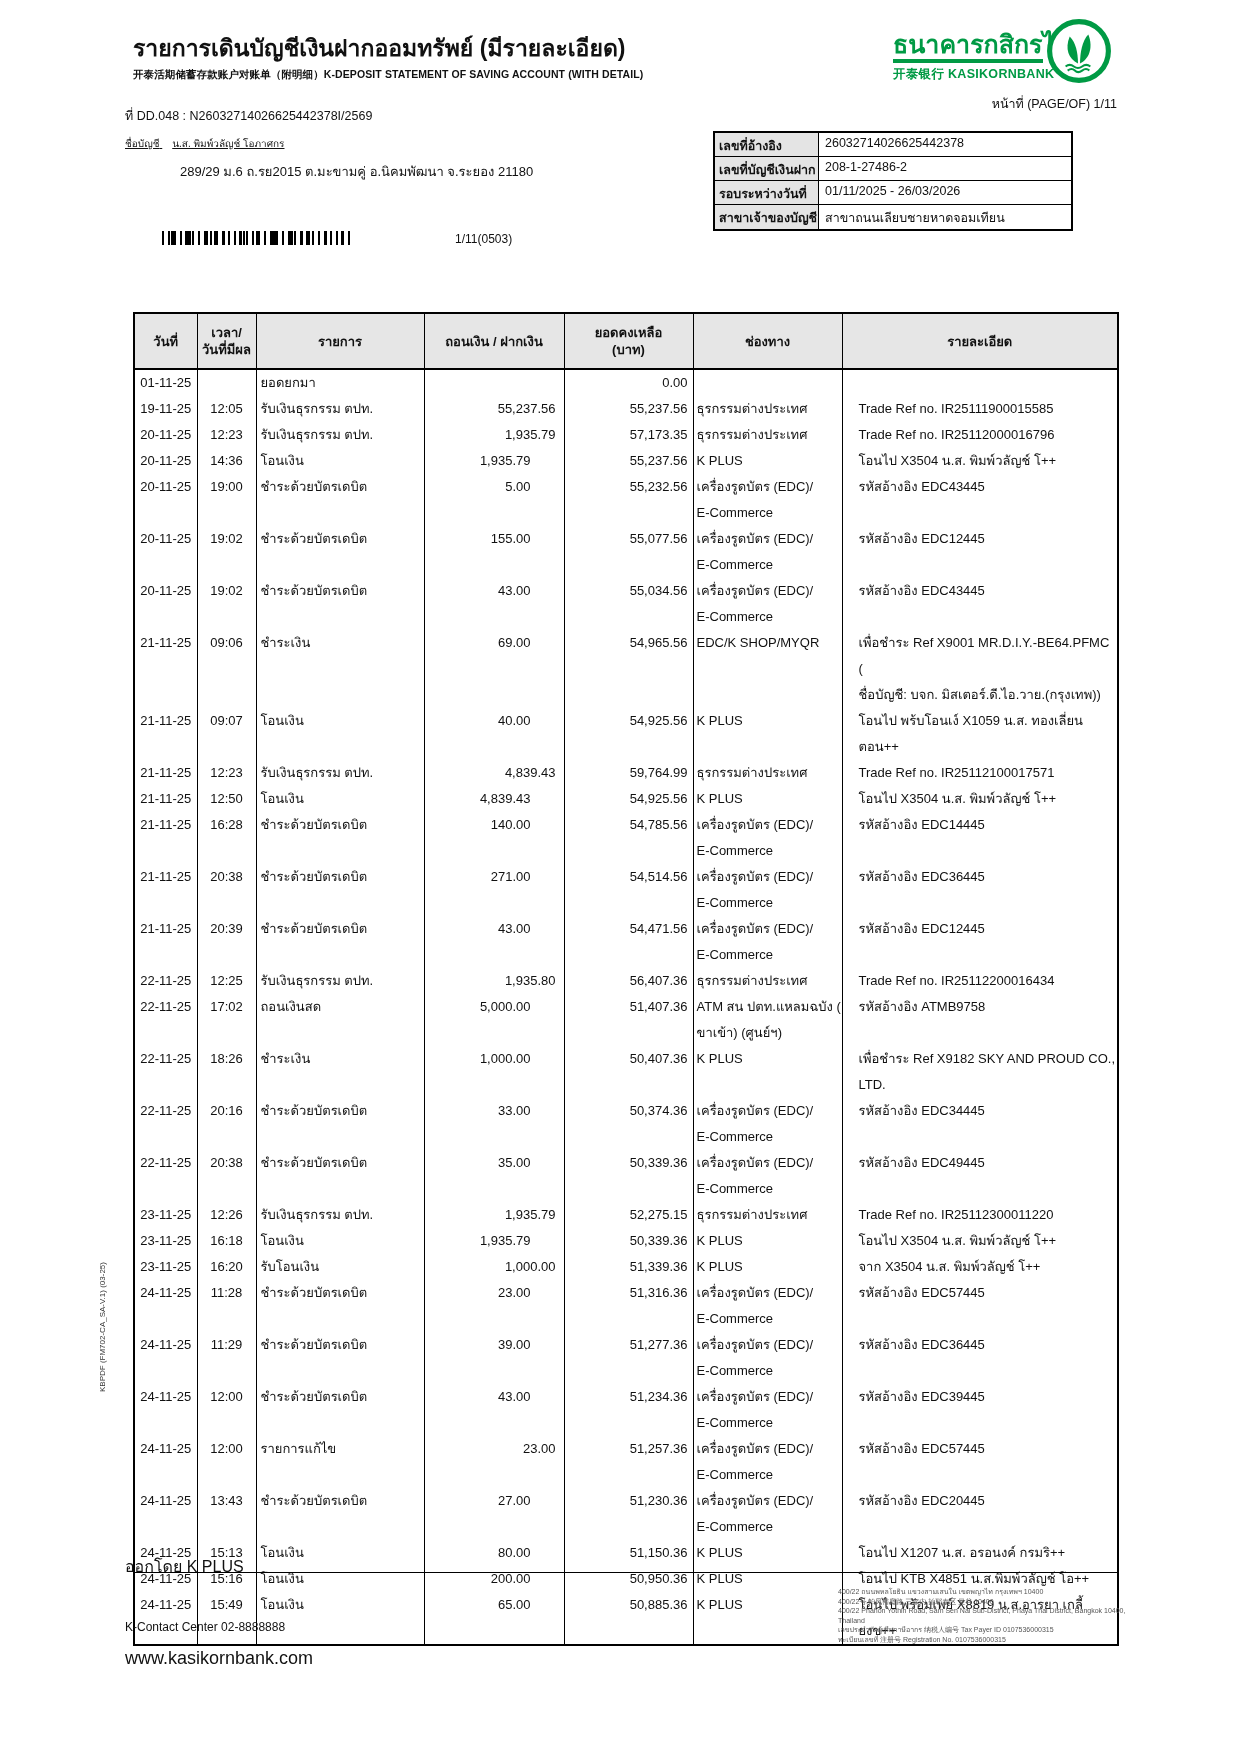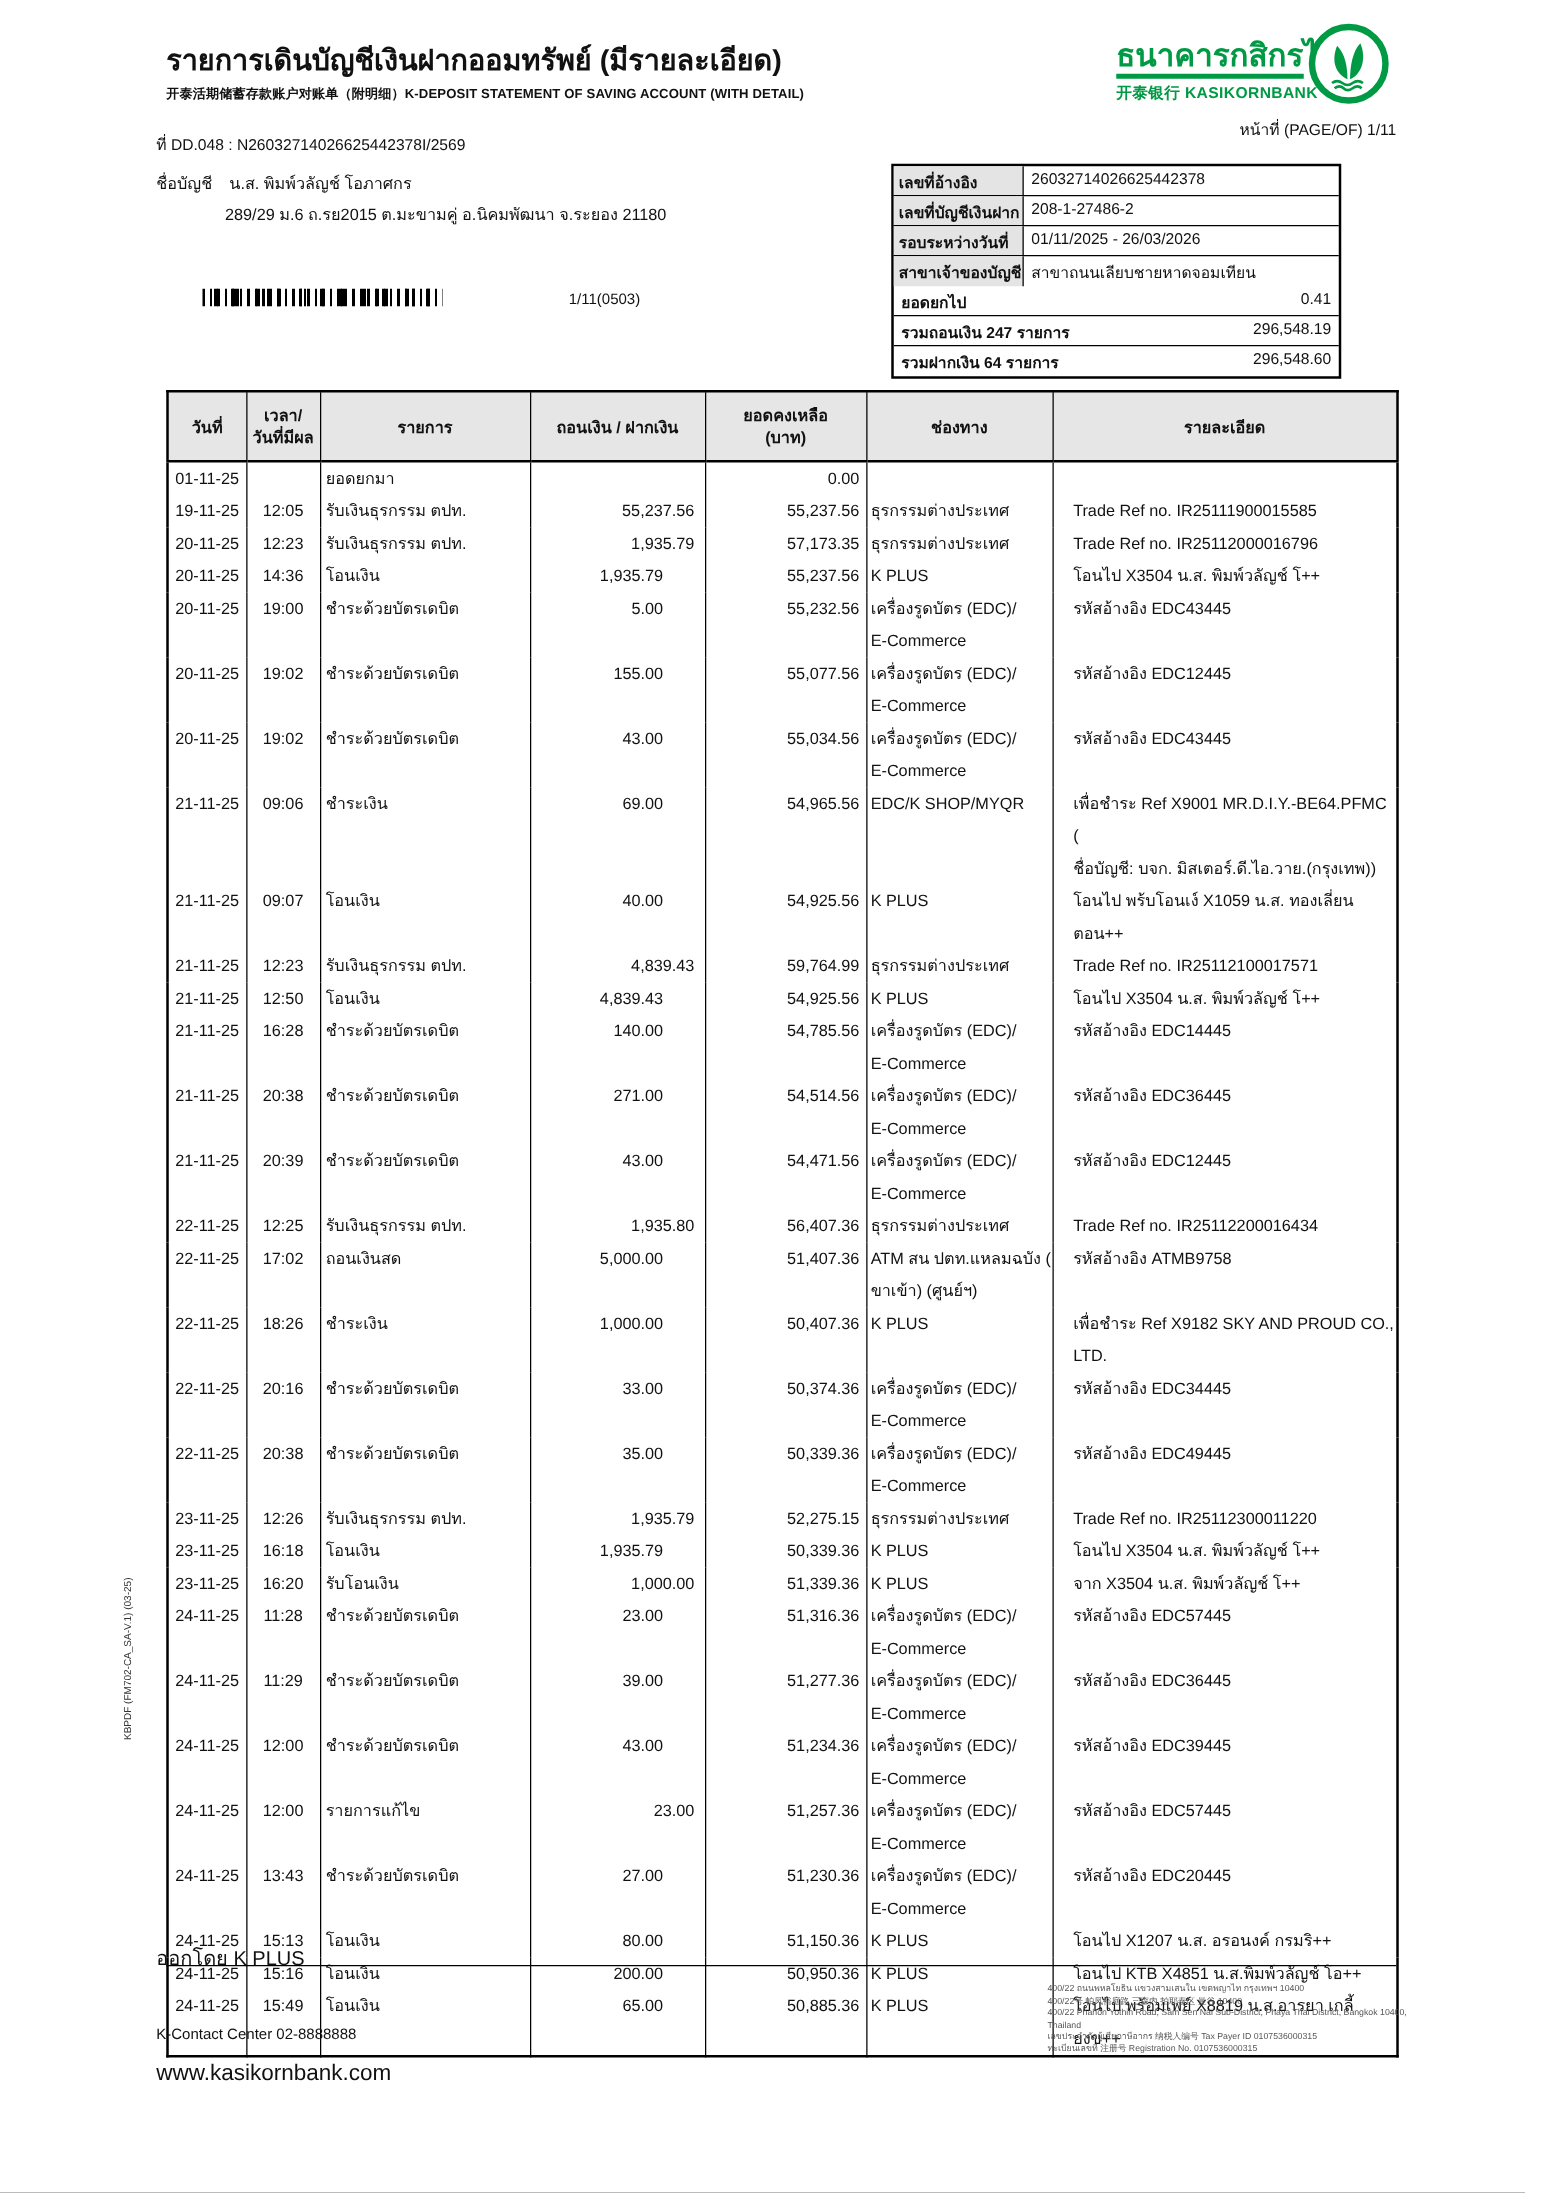--- a/index.html
+++ b/index.html
@@ -8,21 +8,21 @@
     position:relative; width:1240px; height:1754px; margin:0 auto;
     background:#fff; overflow:hidden;
     font-family:"Liberation Sans","DejaVu Sans",sans-serif; color:#111;
   }
   .abs { position:absolute; }
 
   
   .title    { left:133px; top:30px;  font-size:23px; font-weight:bold; }
   .subtitle { left:133px; top:68px;  font-size:10.5px; font-weight:bold; letter-spacing:.1px; }
   .doc-no   { left:125px; top:106px; font-size:12.5px; }
-  .acct-line{ left:125px; top:136px; font-size:13px; }
+  .acct-line{ left:125px; top:136px; font-size:10px;text-decoration:underline; }
   .acct-line .nm { margin-left:10px; }
   .acct-addr{ left:180px; top:161px; font-size:13px; }
 
   
   .bank-th  { left:893px; top:24px; font-size:25px; font-weight:bold; color:#009A44; }
   .bank-rule{ left:893px; top:59px; width:150px; height:4px; background:#009A44; }
   .bank-sub { left:893px; top:66px; font-size:12.5px; font-weight:bold; color:#009A44; letter-spacing:.3px; }
   .logo-svg { left:1046px; top:18px; width:66px; height:66px; }
   .page-no  { right:123px; top:94px; font-size:12.5px; }
 
@@ -110,34 +110,20 @@
           <div class="info-label">เลขที่บัญชีเงินฝาก</div>
           <div class="info-value">208-1-27486-2</div>
         </div>
         <div class="info-row">
           <div class="info-label">รอบระหว่างวันที่</div>
           <div class="info-value">01/11/2025 - 26/03/2026</div>
         </div>
         <div class="info-row">
           <div class="info-label">สาขาเจ้าของบัญชี</div>
           <div class="info-value">สาขาถนนเลียบชายหาดจอมเทียน</div>
-        </div>
-      </div>
-    <div>
-        <div class="sum-row">
-          <div class="sum-label">ยอดยกไป</div>
-          <div class="sum-value">0.41</div>
-        </div>
-        <div class="sum-row">
-          <div class="sum-label">รวมถอนเงิน 247 รายการ</div>
-          <div class="sum-value">296,548.19</div>
-        </div>
-        <div class="sum-row">
-          <div class="sum-label">รวมฝากเงิน 64 รายการ</div>
-          <div class="sum-value">296,548.60</div>
         </div>
       </div>
   </div>
 
   <div class="abs barcode"></div>
   <div class="abs barcode-label">1/11(0503)</div>
 
   <table id="stmt">
     <colgroup>
       <col style="width:63px">

